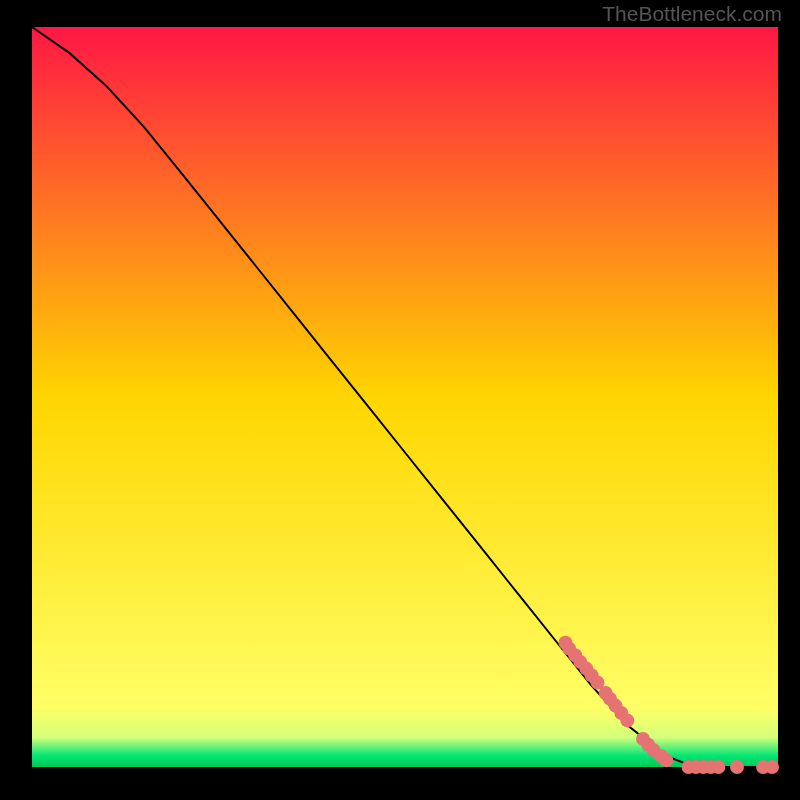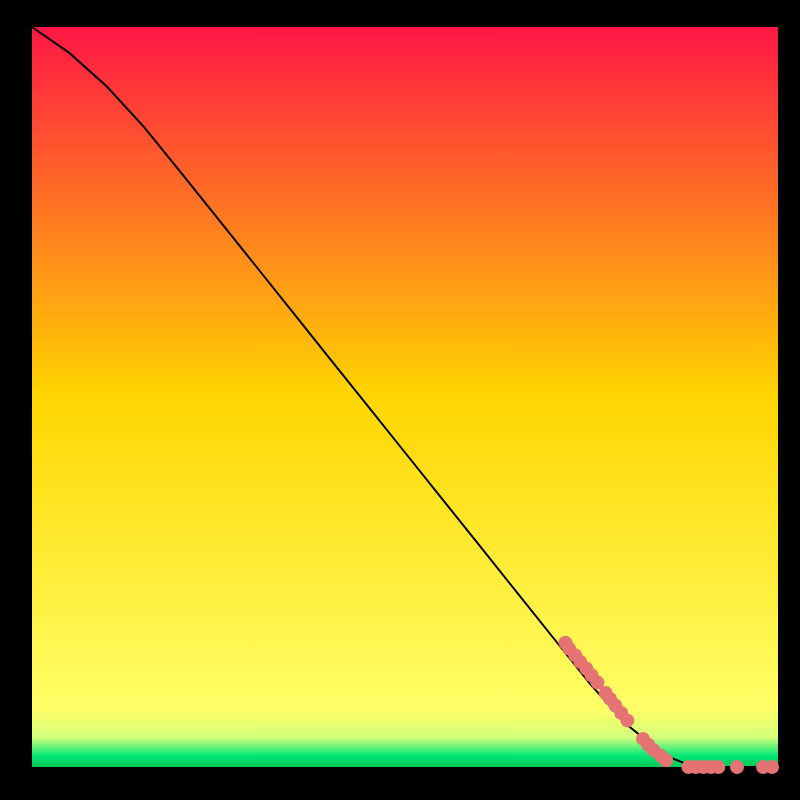--- a/index.html
+++ b/index.html
@@ -30,20 +30,21 @@
   svg {
     position: absolute;
     top: 0;
     left: 0;
   }
 </style>
 </head>
 <body>
 
 <div class="container">
+  <div class="watermark">TheBottleneck.com</div>
   <svg width="800" height="800">
     <defs>
       <linearGradient id="bg-grad" x1="0" y1="0" x2="0" y2="1">
           <stop offset="0%" stop-color="#ff1744"></stop>
           <stop offset="50%" stop-color="#ffd600"></stop>
           <stop offset="92%" stop-color="#ffff66"></stop>
           <stop offset="96%" stop-color="#d4ff7a"></stop>
           <stop offset="98.5%" stop-color="#00e676"></stop>
           <stop offset="100%" stop-color="#00c853"></stop>
         </linearGradient>

